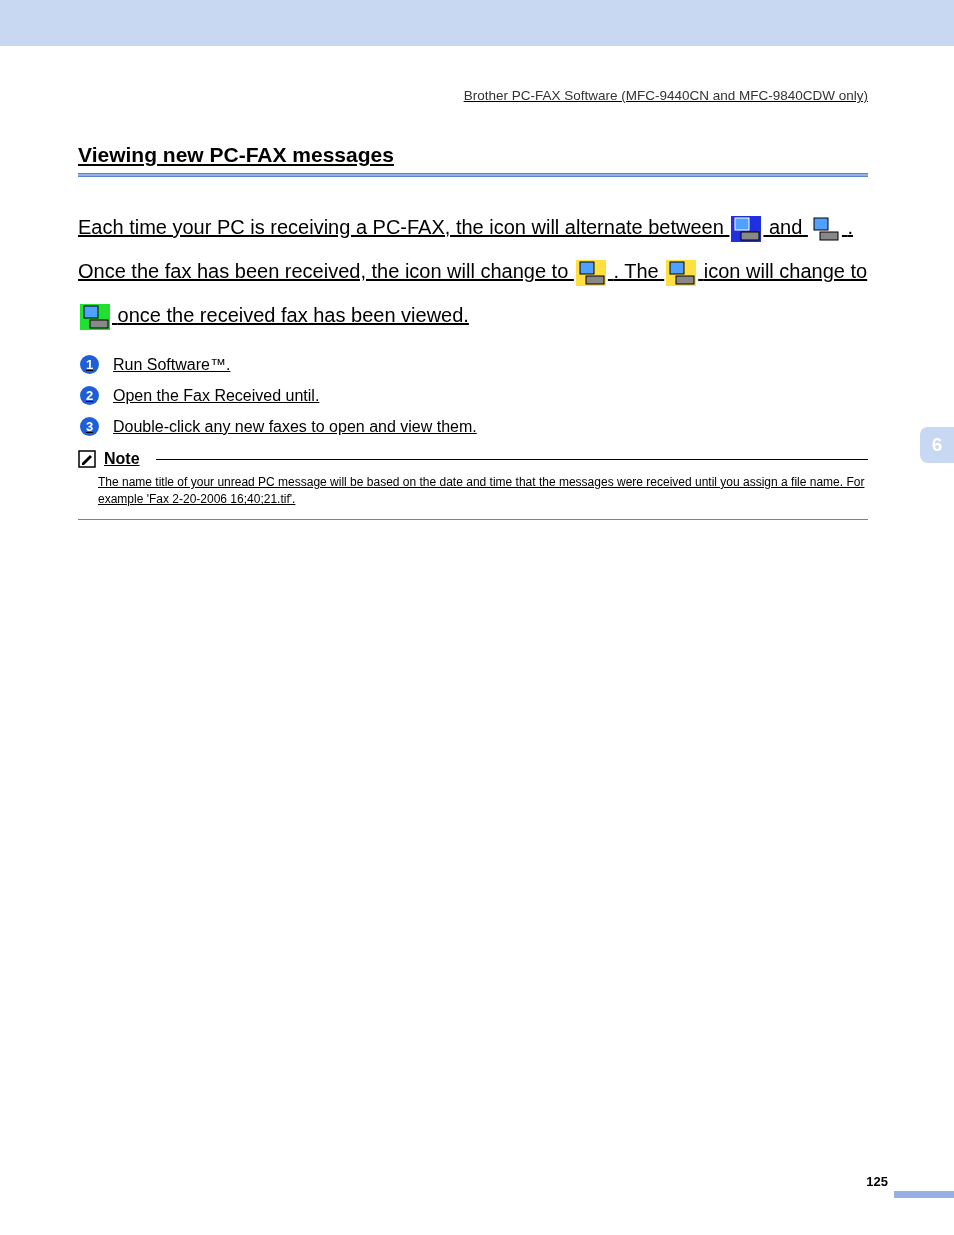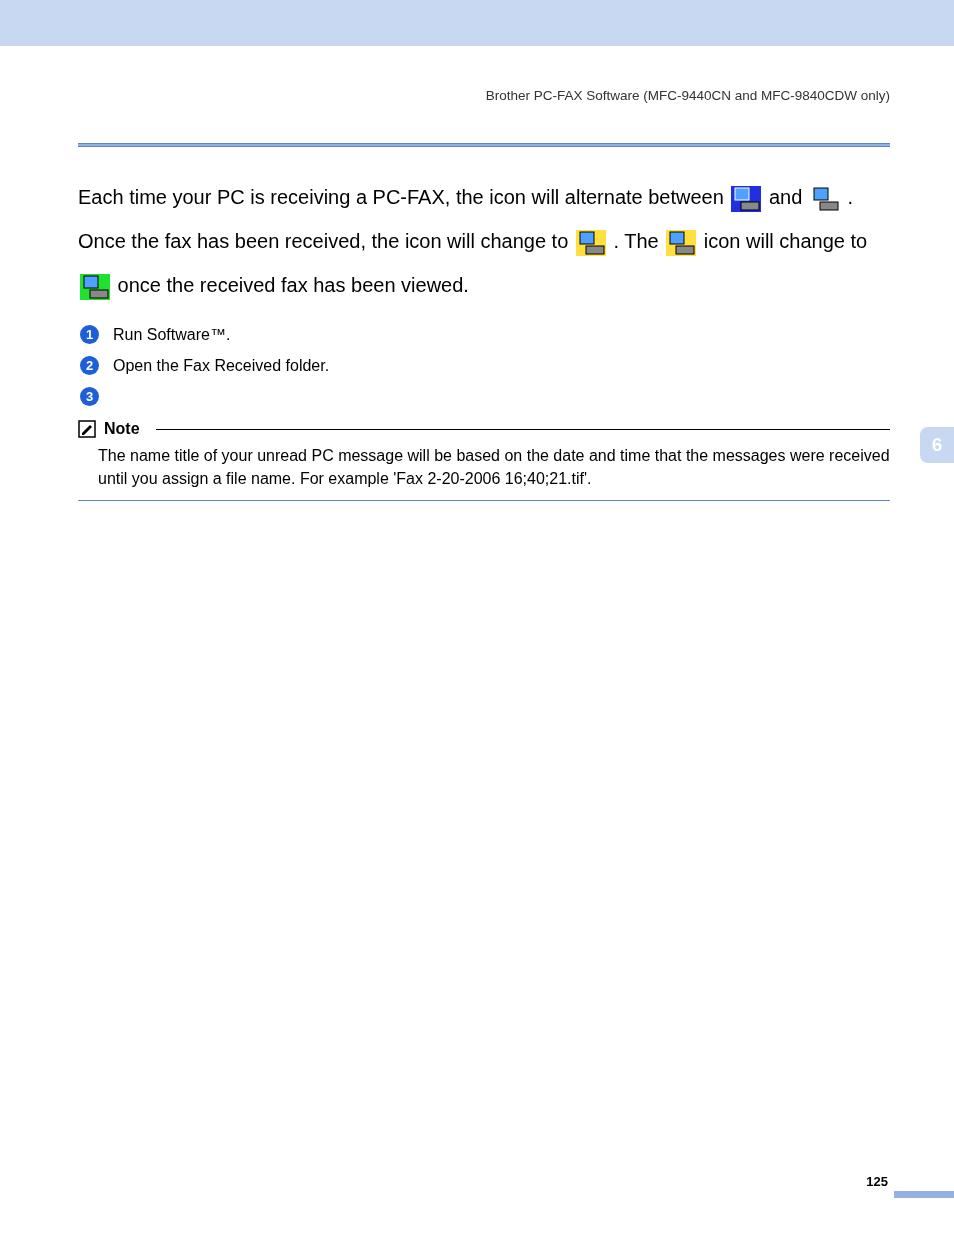--- a/index.html
+++ b/index.html
@@ -10,21 +10,22 @@
     height: 1235px;
     position: relative;
     color: #000;
   }
   .topbar {
     width: 100%;
     height: 46px;
     background: #C8D7F2;
   }
   .content {
-    padding: 42px 64px 0 78px;
+    padding: 42px 86px 0 78px;
+    text-decoration: underline;
   }
   .header-line {
     font-size: 13.5px;
     text-align: right;
     color: #333;
     margin-bottom: 40px;
   }
   h2 {
     font-size: 21px;
     font-weight: bold;
@@ -84,21 +85,21 @@
     font-size: 16px;
     font-weight: bold;
   }
   .note-head hr {
     flex: 1;
     border: none;
     border-top: 1px solid #000;
     margin-left: 8px;
   }
   .note-body {
-    font-size: 16px;
+    font-size: 12px;
     line-height: 1.45;
     padding: 6px 0 10px 20px;
     border-bottom: 1px solid #5F86CD;
   }
   .side-tab {
     position: absolute;
     right: 0;
     top: 427px;
     width: 34px;
     height: 36px;
@@ -135,20 +136,21 @@
 </style>
 </head>
 <body>
 
 <div class="topbar"></div>
 
 <div class="content">
 
   <div class="header-line">Brother PC-FAX Software (MFC-9440CN and MFC-9840CDW only)</div>
 
+  <h2>Viewing new PC-FAX messages</h2>
   <div class="heading-underline"></div>
 
   <div class="intro">
     <span>Each time your PC is receiving a PC-FAX, the icon will alternate between </span>
     <span class="icon">
       <svg viewBox="0 0 30 26">
           <rect x="0" y="0" width="30" height="26" fill="#2030E0"></rect>
           <rect x="4" y="2" width="14" height="12" fill="#50A0FF" stroke="#fff" stroke-width="1"></rect>
           <rect x="10" y="16" width="18" height="8" fill="#888" stroke="#000" stroke-width="1"></rect>
         </svg>
@@ -188,24 +190,25 @@
     <span> once the received fax has been viewed.</span>
   </div>
 
   <ol class="steps">
     <li>
       <span class="bullet">1</span>
       <span>Run Software™.</span>
     </li>
     <li>
       <span class="bullet">2</span>
-      <span>Open the Fax Received folder.</span>
+      <span>Open the Fax Received until.</span>
     </li>
     <li>
       <span class="bullet">3</span>
+      <span>Double-click any new faxes to open and view them.</span>
     </li>
   </ol>
 
   <div class="note-block">
     <div class="note-head">
       <span class="pencil-icon">
         <svg viewBox="0 0 18 18">
             <rect x="1" y="1" width="16" height="16" fill="none" stroke="#000" stroke-width="1.5"></rect>
             <path d="M4 13 L12 5 L14 7 L6 15 L4 15 Z" fill="#000"></path>
           </svg>

